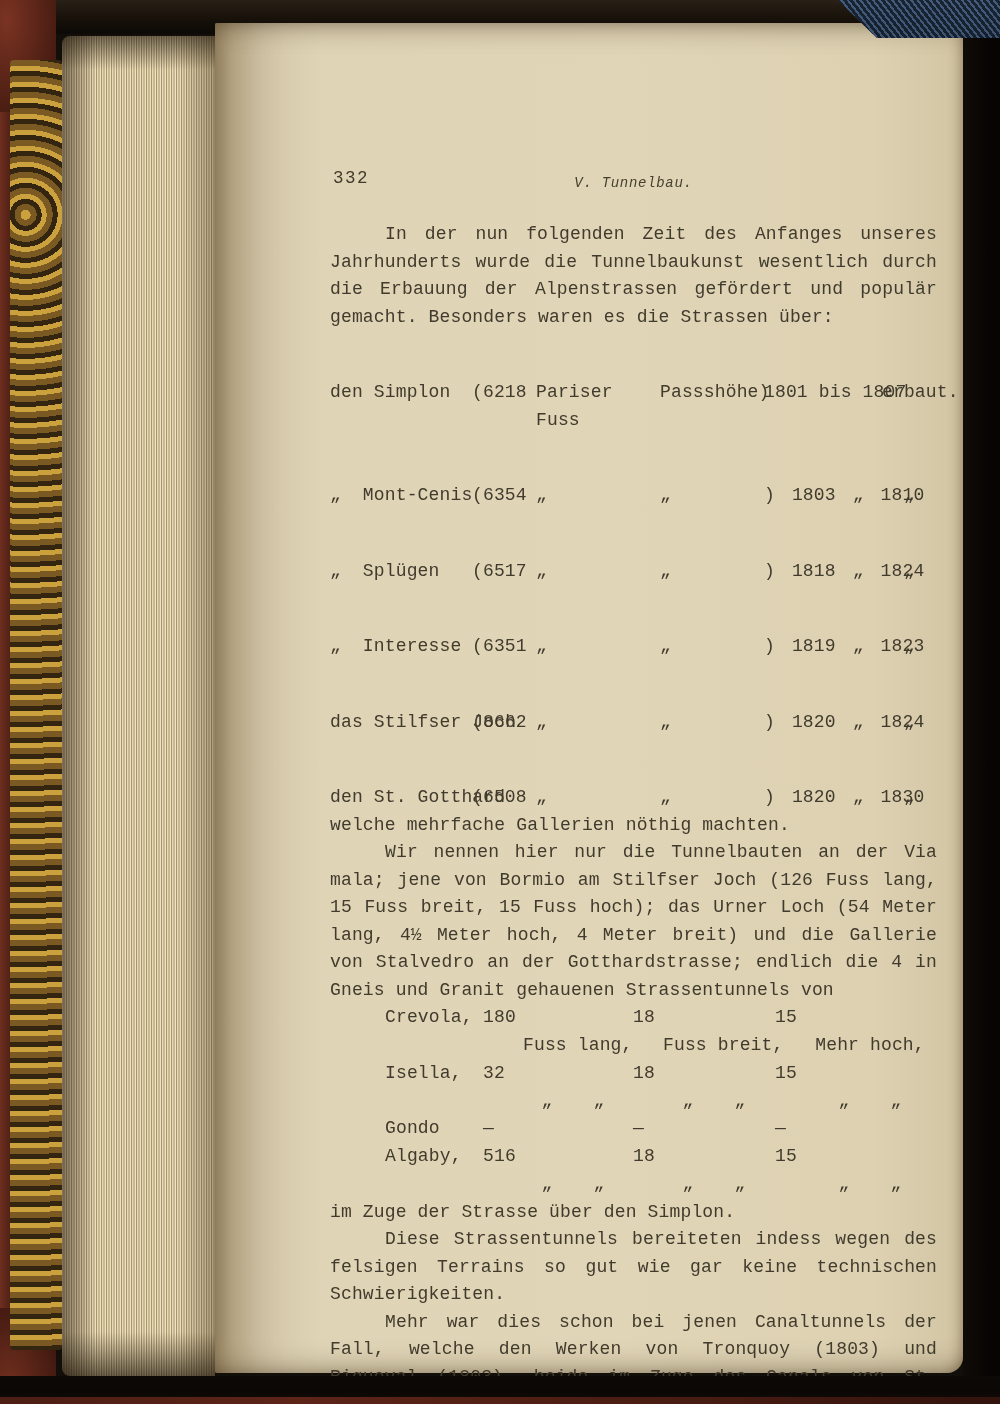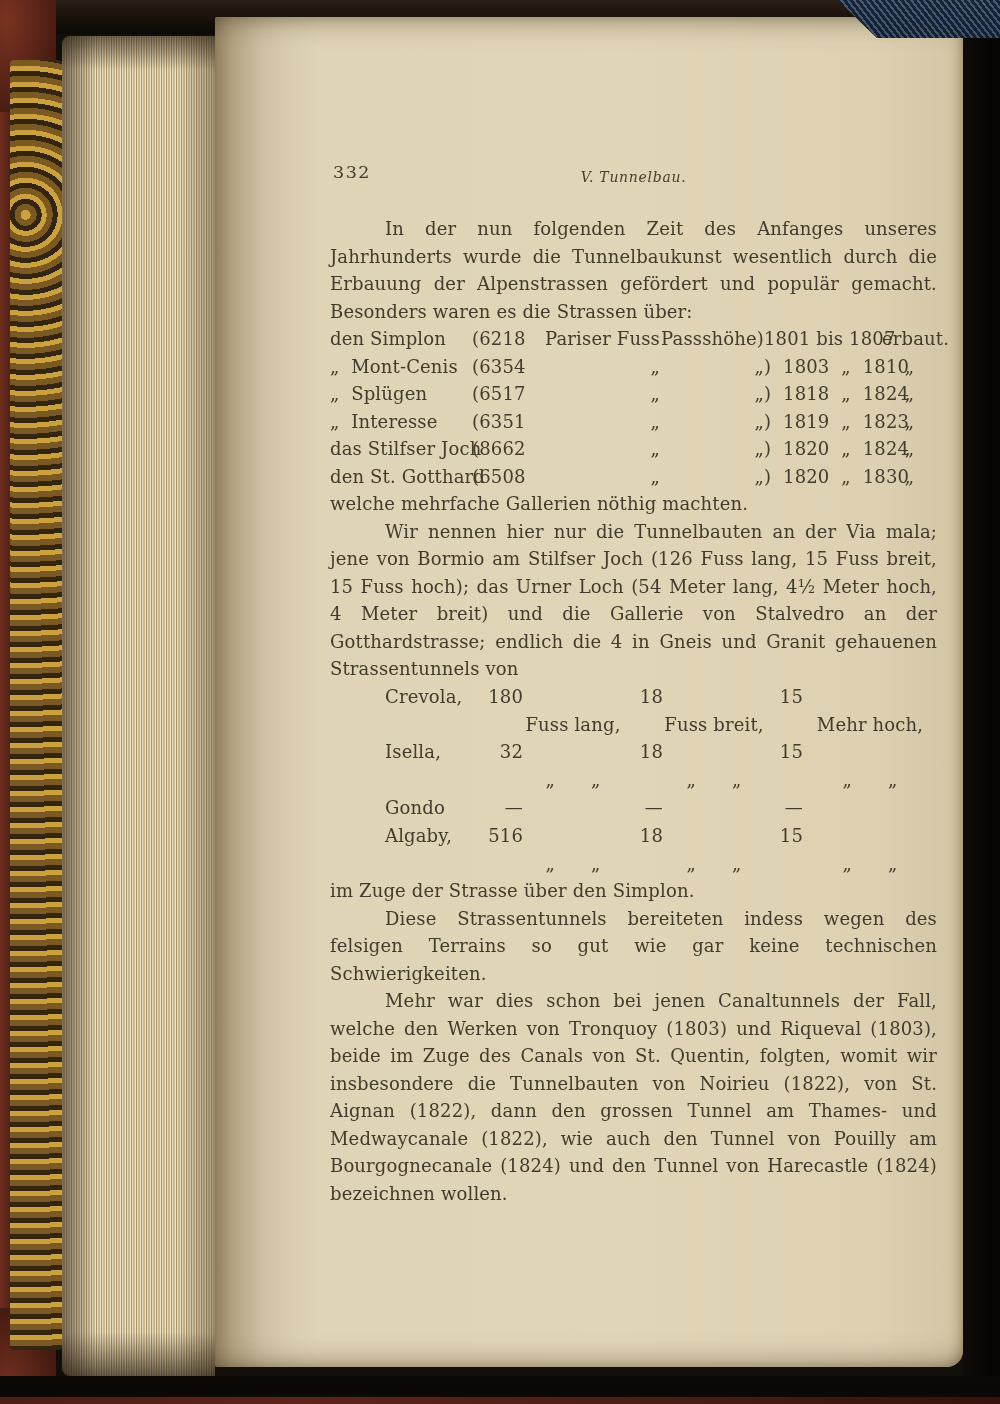--- a/index.html
+++ b/index.html
@@ -52,28 +52,29 @@
     position: absolute; left: 62px; top: 36px; width: 153px; height: 1340px;
     background:
       linear-gradient(180deg, rgba(35,25,12,.6) 0, rgba(0,0,0,0) 34px, rgba(0,0,0,0) calc(100% - 44px), rgba(35,25,12,.65) 100%),
       linear-gradient(90deg, rgba(40,28,14,.55) 0, rgba(0,0,0,0) 22%, rgba(0,0,0,0) 76%, rgba(74,56,30,.4) 100%),
       repeating-linear-gradient(90deg, #e6dabb 0 1px, #c9b890 1px 2.5px, #efe3c4 2.5px 3.5px, #a8946a 3.5px 5px);
     border-radius: 8px 0 0 8px;
   }
 
   
   .page {
-    position: absolute; left: 215px; top: 17px; width: 748px; height: 1350px;
+    position: absolute; left: 215px; top: 23px; width: 748px; height: 1350px;
     background: linear-gradient(90deg, #bfae8c 0%, #d3c5a4 2.5%, #dbcfb1 6%, #e0d4b6 14%, #e1d5b7 55%, #ddd1b2 88%, #d3c6a5 99%);
     border-radius: 2px 6px 16px 2px;
     box-shadow:
       inset 0 16px 28px -18px rgba(60,45,22,.65),
       inset 0 -18px 28px -20px rgba(60,45,22,.6),
       inset -7px 0 14px -8px rgba(95,75,45,.55),
       inset 70px 0 70px -50px rgba(90,68,36,.5);
+    font-family: Liberation Mono, monospace;
   }
 
   .right-band {
     position: absolute; left: 963px; top: 0; width: 37px; height: 100%;
     background: linear-gradient(90deg, #0f0b08, #070503 70%);
   }
 
   
   .corner-blue {
     position: absolute; right: 0; top: 0; width: 162px; height: 38px;
@@ -105,31 +106,31 @@
   .header-row { position: relative; height: 30px; margin-bottom: 26px; }
   .page-number { position: absolute; left: 3px; top: 0; font-size: 17.5px; letter-spacing: 1.5px; }
   .running-header {
     display: block; text-align: center; font-style: italic;
     font-size: 14px; letter-spacing: .7px; padding-top: 5px; color: #46402f;
   }
 
   p.para { margin: 0; text-indent: 55px; }
   p.no-indent { text-indent: 0; }
 
-  .passes-row { display: grid; grid-template-columns: 142px 64px 124px 104px 118px auto; }
+  .passes-row { display: grid; grid-template-columns: 142px 64px 124px 104px 118px auto; margin-top: 48px; }
   .passes-row .name  { white-space: pre; }
-  .passes-row .d     { text-align: right; }
+  .passes-row .d     { text-align: left; }
   .passes-row .years { text-align: left; white-space: nowrap; }
   .passes-row:not(:first-child) .years { word-spacing: 6px; }
   .passes-row .tail  { text-align: right; white-space: nowrap; }
   .passes-row:not(:first-child) .tail { text-align: center; }
 
   .tunnels { margin-left: 55px; }
   .tunnels-row { display: grid; grid-template-columns: 88px 50px 100px 40px 102px 38px auto; }
-  .tunnels-row .v { text-align: right; margin-left: 10px; }
+  .tunnels-row .v { text-align: left; margin-left: 10px; }
   .tunnels-row .u { text-align: center; white-space: pre; margin-top: 28px; }
   .tunnels-row:nth-child(2) .u,
   .tunnels-row:nth-child(4) .u { word-spacing: 30px; }
 </style>
 </head>
 <body>
 
 <div class="scene">
 
   <div class="top-band"></div>

